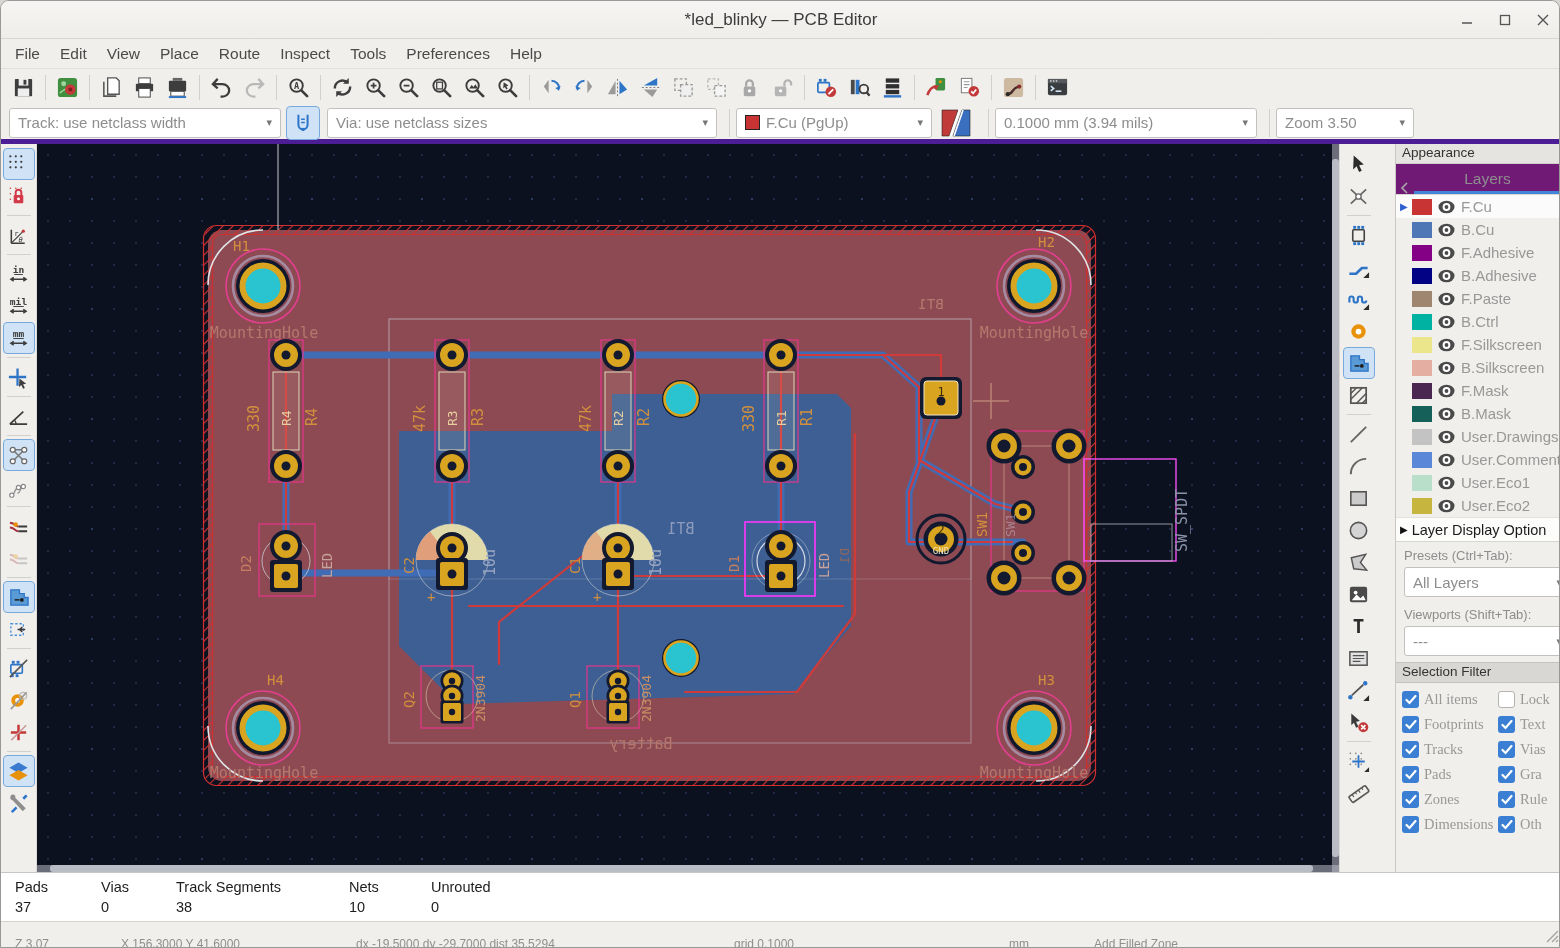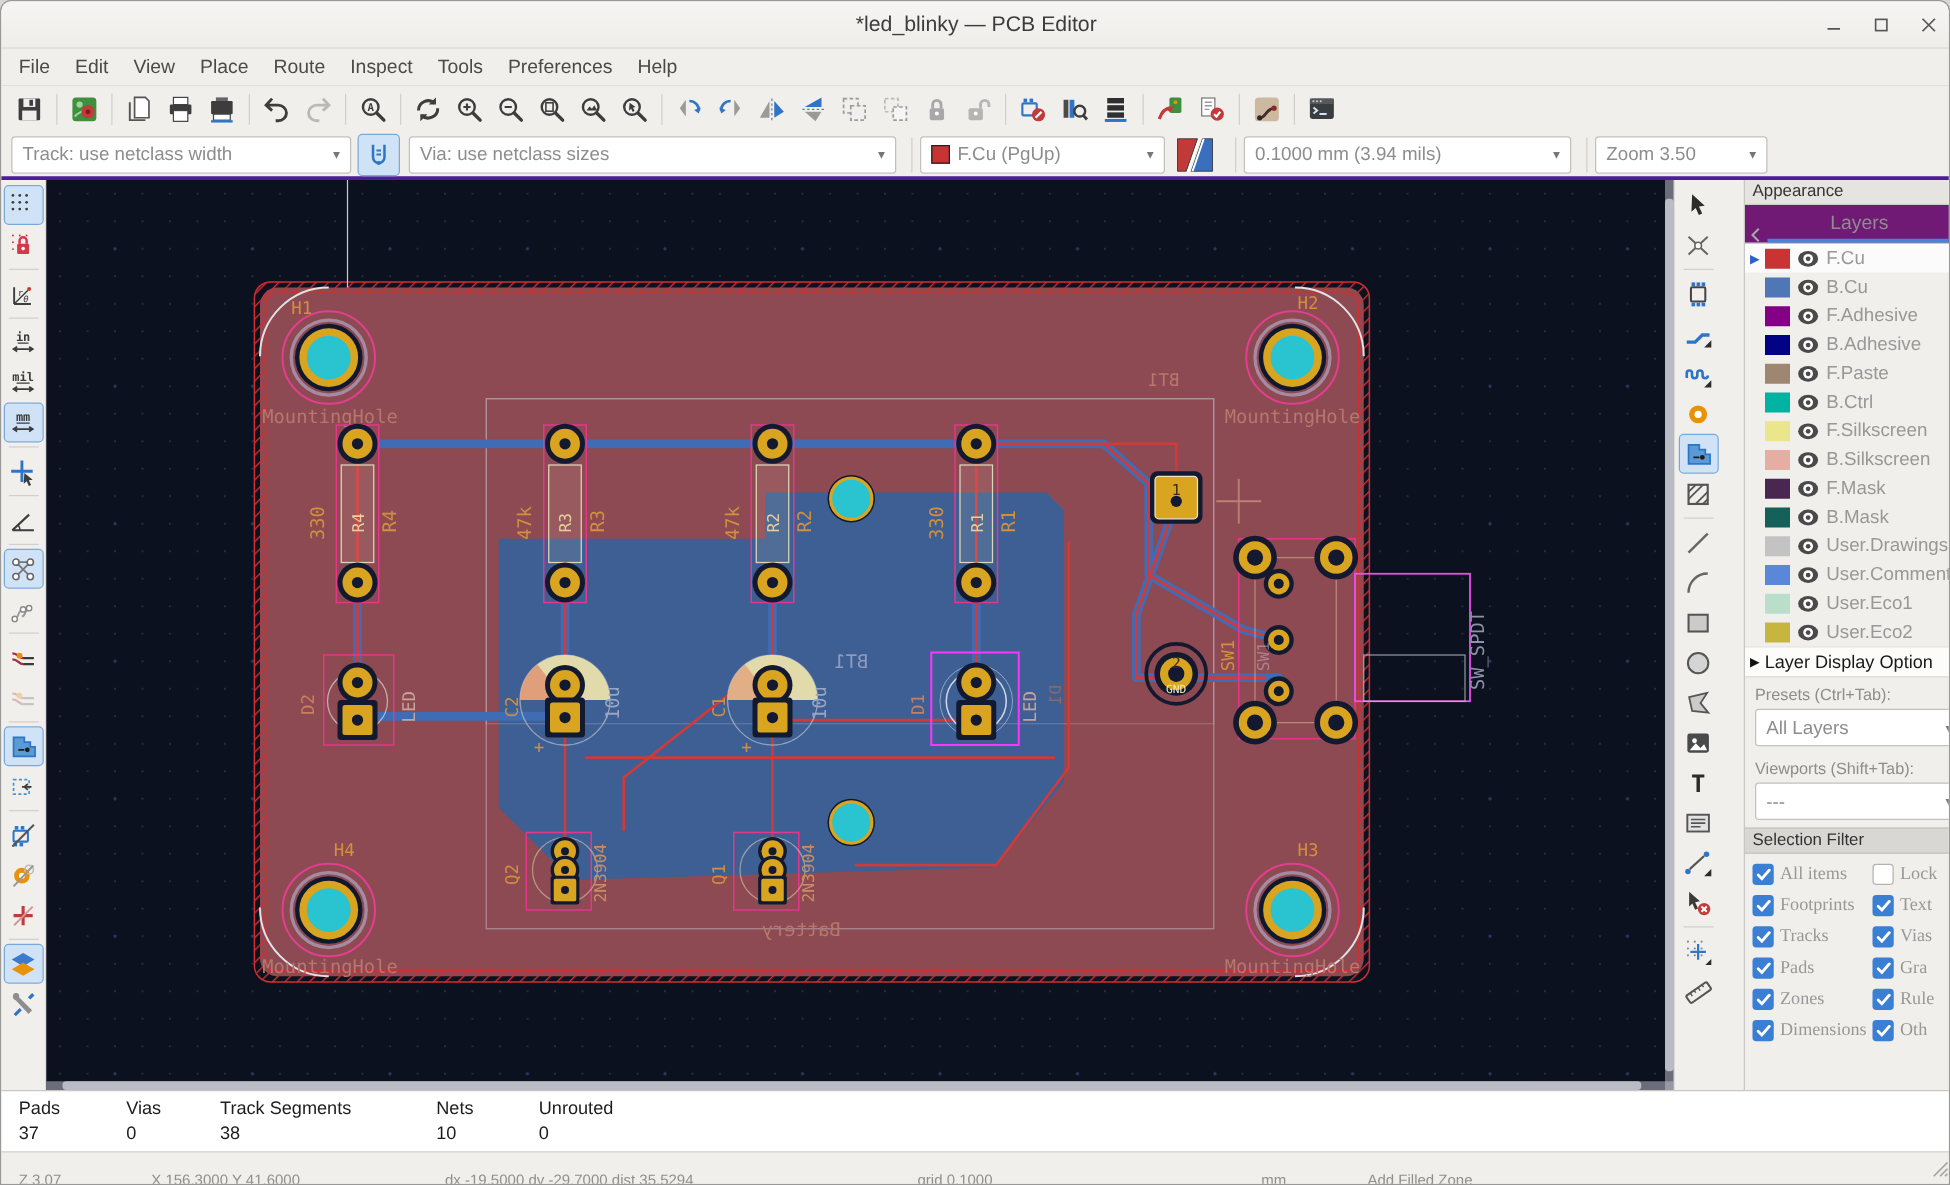--- a/index.html
+++ b/index.html
@@ -13,21 +13,21 @@
   .winctl{position:absolute;right:10px;top:0;height:38px;display:flex;align-items:center;gap:22px;}
   .winctl .wbtn{width:16px;height:16px;display:flex;align-items:center;justify-content:center;cursor:default;}
   
   .menubar{position:absolute;left:0;top:38px;width:1560px;height:30px;background:#f1efec;display:flex;align-items:center;padding-left:4px;border-bottom:1px solid #e2e0dd;}
   .menu-item{padding:3px 10px;font-size:15.5px;color:#4a4a4a;border-radius:3px;}
   
   .toolbar-top{position:absolute;left:0;top:68px;width:1560px;height:37px;background:#f1efec;display:flex;align-items:center;padding-left:6px;}
   .tbtn{width:31px;height:30px;display:flex;align-items:center;justify-content:center;border-radius:3px;margin:0 1px;}
   .tbtn.active{background:#cfe2f6;outline:1px solid #77a9dd;}
   .tsep{width:1px;height:25px;background:#d2d0cc;margin:0 5px;}
-  .paramsbar{position:absolute;left:0;top:105px;width:1560px;height:38px;background:#f1efec;border-bottom:3px solid #4c1d95;display:flex;align-items:center;padding-left:8px;}
+  .paramsbar{position:absolute;left:0;top:105px;width:1560px;height:38px;background:#f1efec;border-bottom:5px solid #4c1d95;display:flex;align-items:center;padding-left:8px;}
   .combo{height:30px;background:#fff;border:1px solid #c3c1be;border-radius:3px;display:flex;align-items:center;
          padding:0 8px;color:#8d8d8d;font-size:15px;margin-right:6px;position:relative;}
   .combo .carr{margin-left:auto;color:#777;font-size:11px;padding-left:10px;}
   .psep{width:1px;height:28px;background:#d2d0cc;margin:0 6px;}
   .sqswatch{width:15px;height:15px;background:#c83434;border:1px solid #222;margin-right:6px;flex:none;}
   .syncbtn{width:32px;height:32px;border-radius:3px;background:#cfe2f6;outline:1px solid #77a9dd;display:flex;align-items:center;justify-content:center;margin-right:8px;}
   .diagbtn{width:36px;height:32px;display:flex;align-items:center;justify-content:center;margin-right:8px;}
   
   .side-tb{position:absolute;top:143px;width:36px;background:#f1efec;display:flex;flex-direction:column;align-items:center;padding-top:4px;}
   .side-tb .tbtn{width:30px;height:30px;margin:1px 0;}

